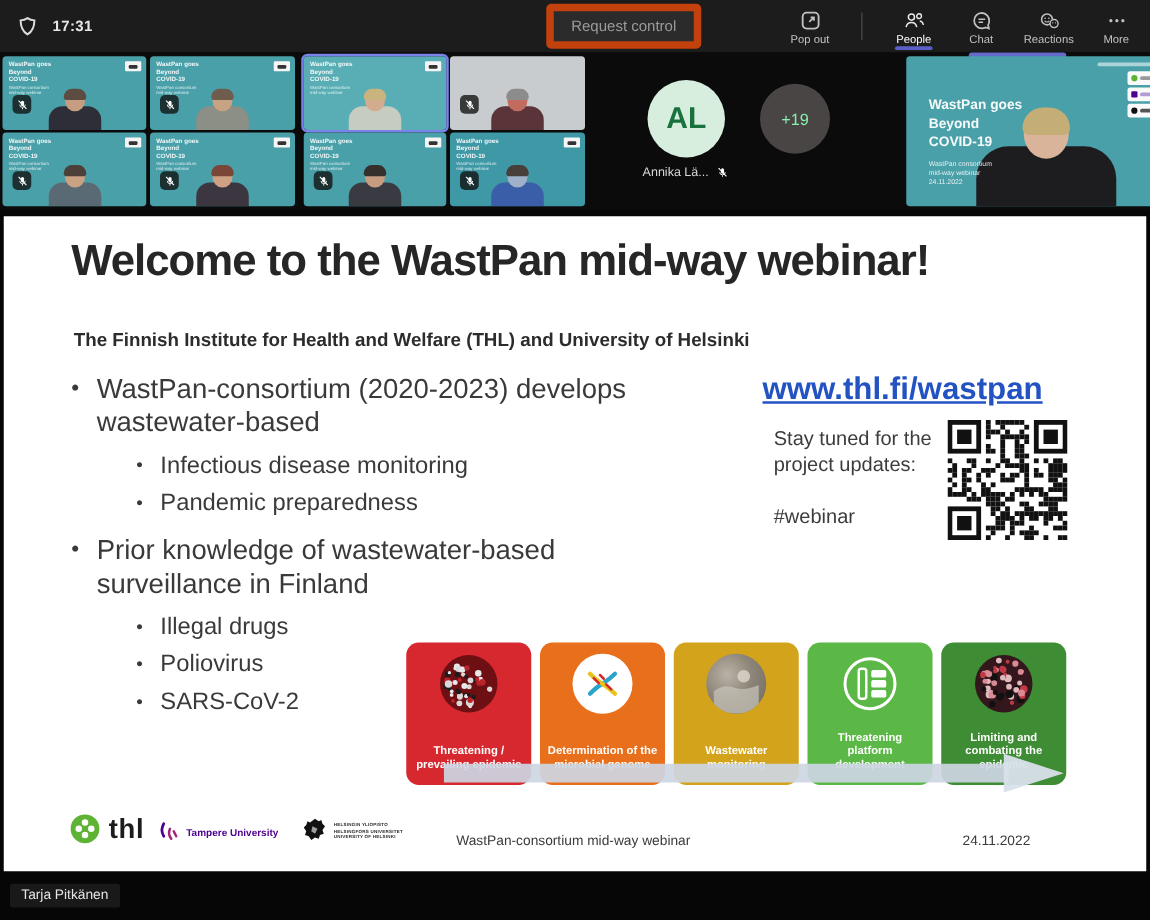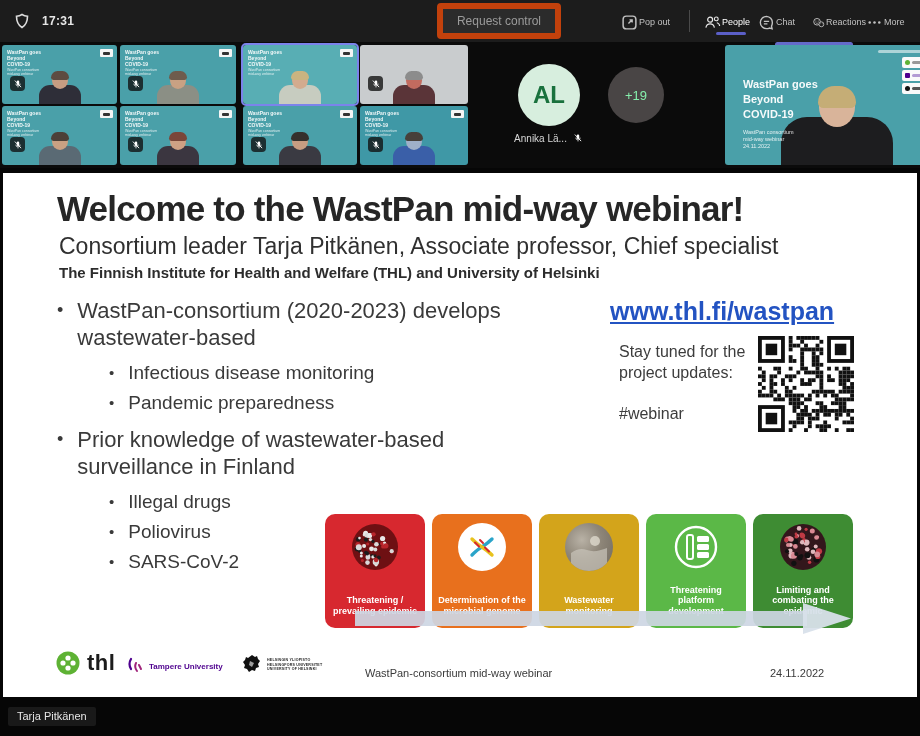--- a/index.html
+++ b/index.html
@@ -9,21 +9,21 @@
 
   
   .topbar { position:absolute; left:0; top:0; width:920px; height:42px; background:#1c1c1c;
             display:flex; align-items:center; }
   .topbar-left { display:flex; align-items:center; gap:12px; padding-left:14px; }
   .shield { width:16px; height:16px; }
   .clock { color:#e6e6e6; font-size:12px; font-weight:bold; letter-spacing:.3px; }
   .topbar-right { margin-left:auto; display:flex; align-items:center; }
   .req-btn { background:#2b2b2b; border:6px solid #c2410c; border-radius:4px; color:#9b9b9b;
              font-size:12px; padding:5px 14px; margin-right:60px; }
-  .nav-item { width:54px; display:flex; flex-direction:row; align-items:center; gap:1px;
+  .nav-item { width:54px; display:flex; flex-direction:column; align-items:center; gap:1px;
               padding:4px 0 2px; position:relative; }
   .nav-item svg { width:17px; height:17px; }
   .nav-label { font-size:9px; color:#c2c2c2; }
   .nav-item.active .nav-label { color:#fff; }
   .nav-item.active::after { content:""; position:absolute; bottom:-2px; left:12px; right:12px;
               height:3px; border-radius:2px; background:#5b5fc7; }
   .divider { width:1px; height:22px; background:#4a4a4a; margin:0 14px 0 6px; }
   .popout { margin-right:8px; }
 
   
@@ -380,21 +380,20 @@
         <div class="schip">
             <span class="dot" style="background:#111;"></span>
             <span class="bar" style="background:#555;"></span>
           </div>
       </div>
     </div>
   </div>
 
   <div class="slide">
     <div class="slide-title">Welcome to the WastPan mid-way webinar!</div>
-    <div class="slide-subtitle">Consortium leader Tarja Pitkänen, Associate professor, Chief specialist</div>
     <div class="slide-aff">The Finnish Institute for Health and Welfare (THL) and University of Helsinki</div>
 
     <div class="bullets">
       <div class="b-item b-l1">
           <span class="mark">•</span>
           <span>WastPan-consortium (2020-2023) develops wastewater-based</span>
         </div>
       <div class="b-item b-l2">
           <span class="mark">•</span>
           <span>Infectious disease monitoring</span>

